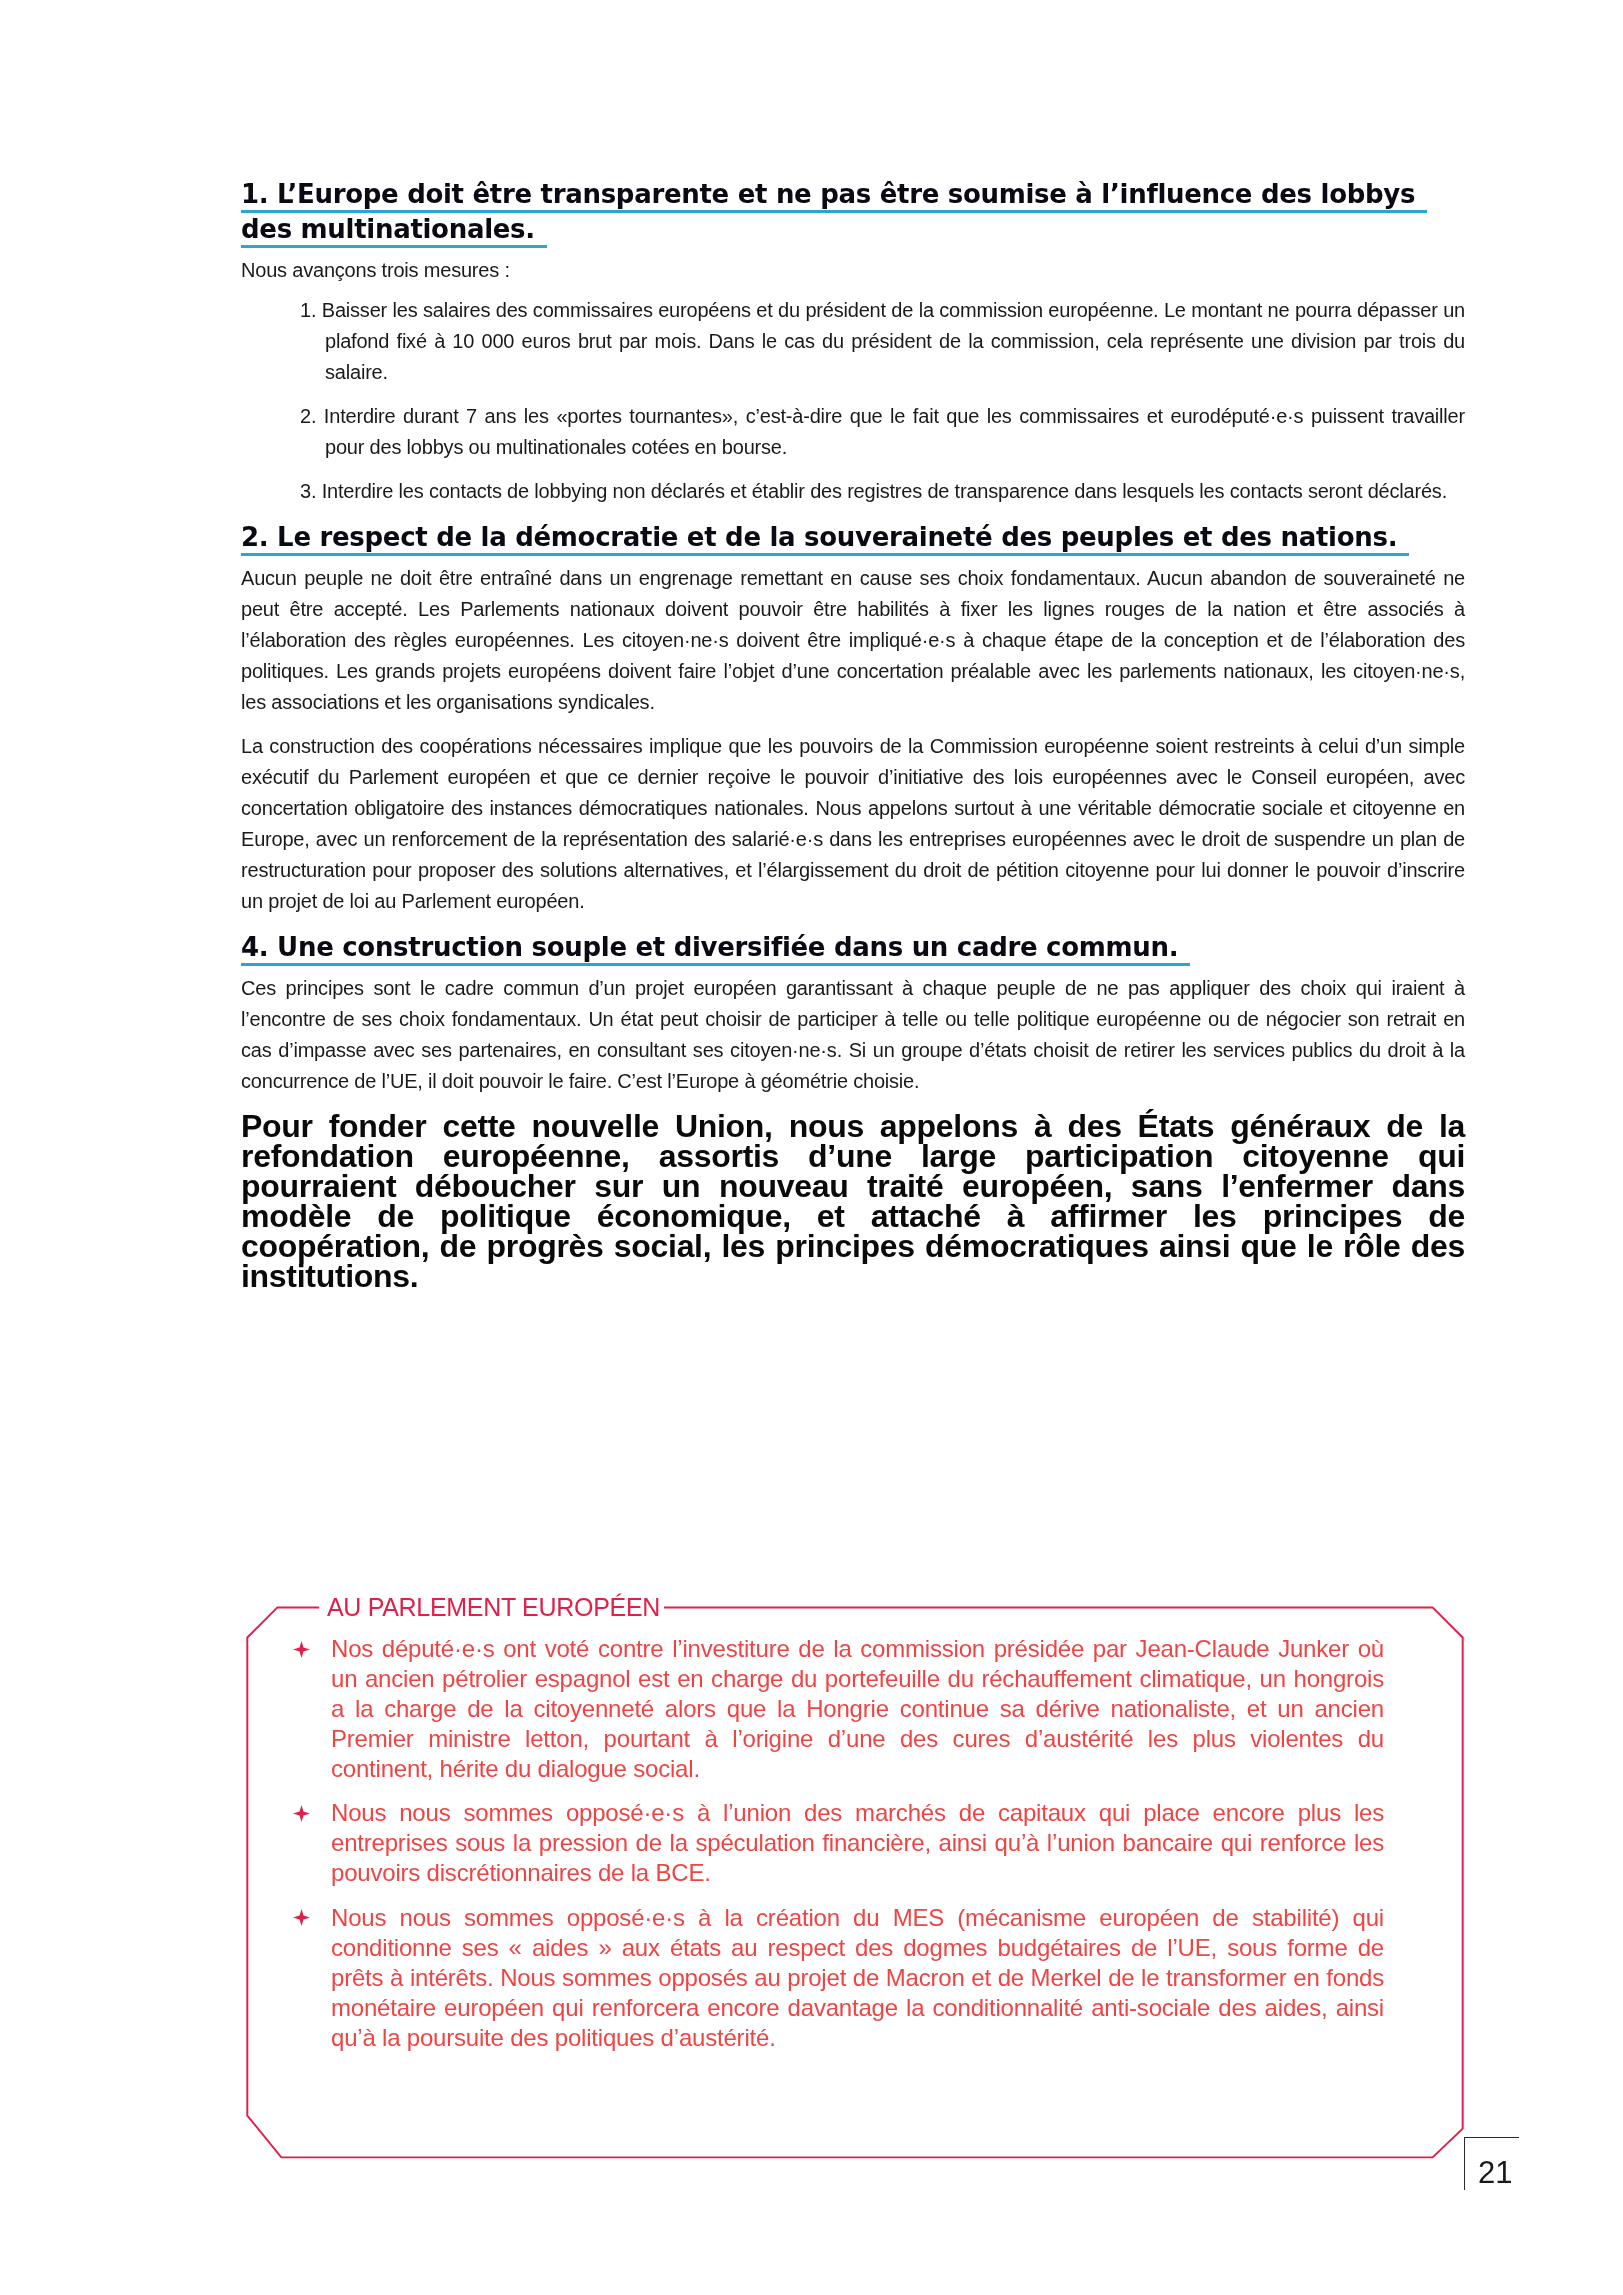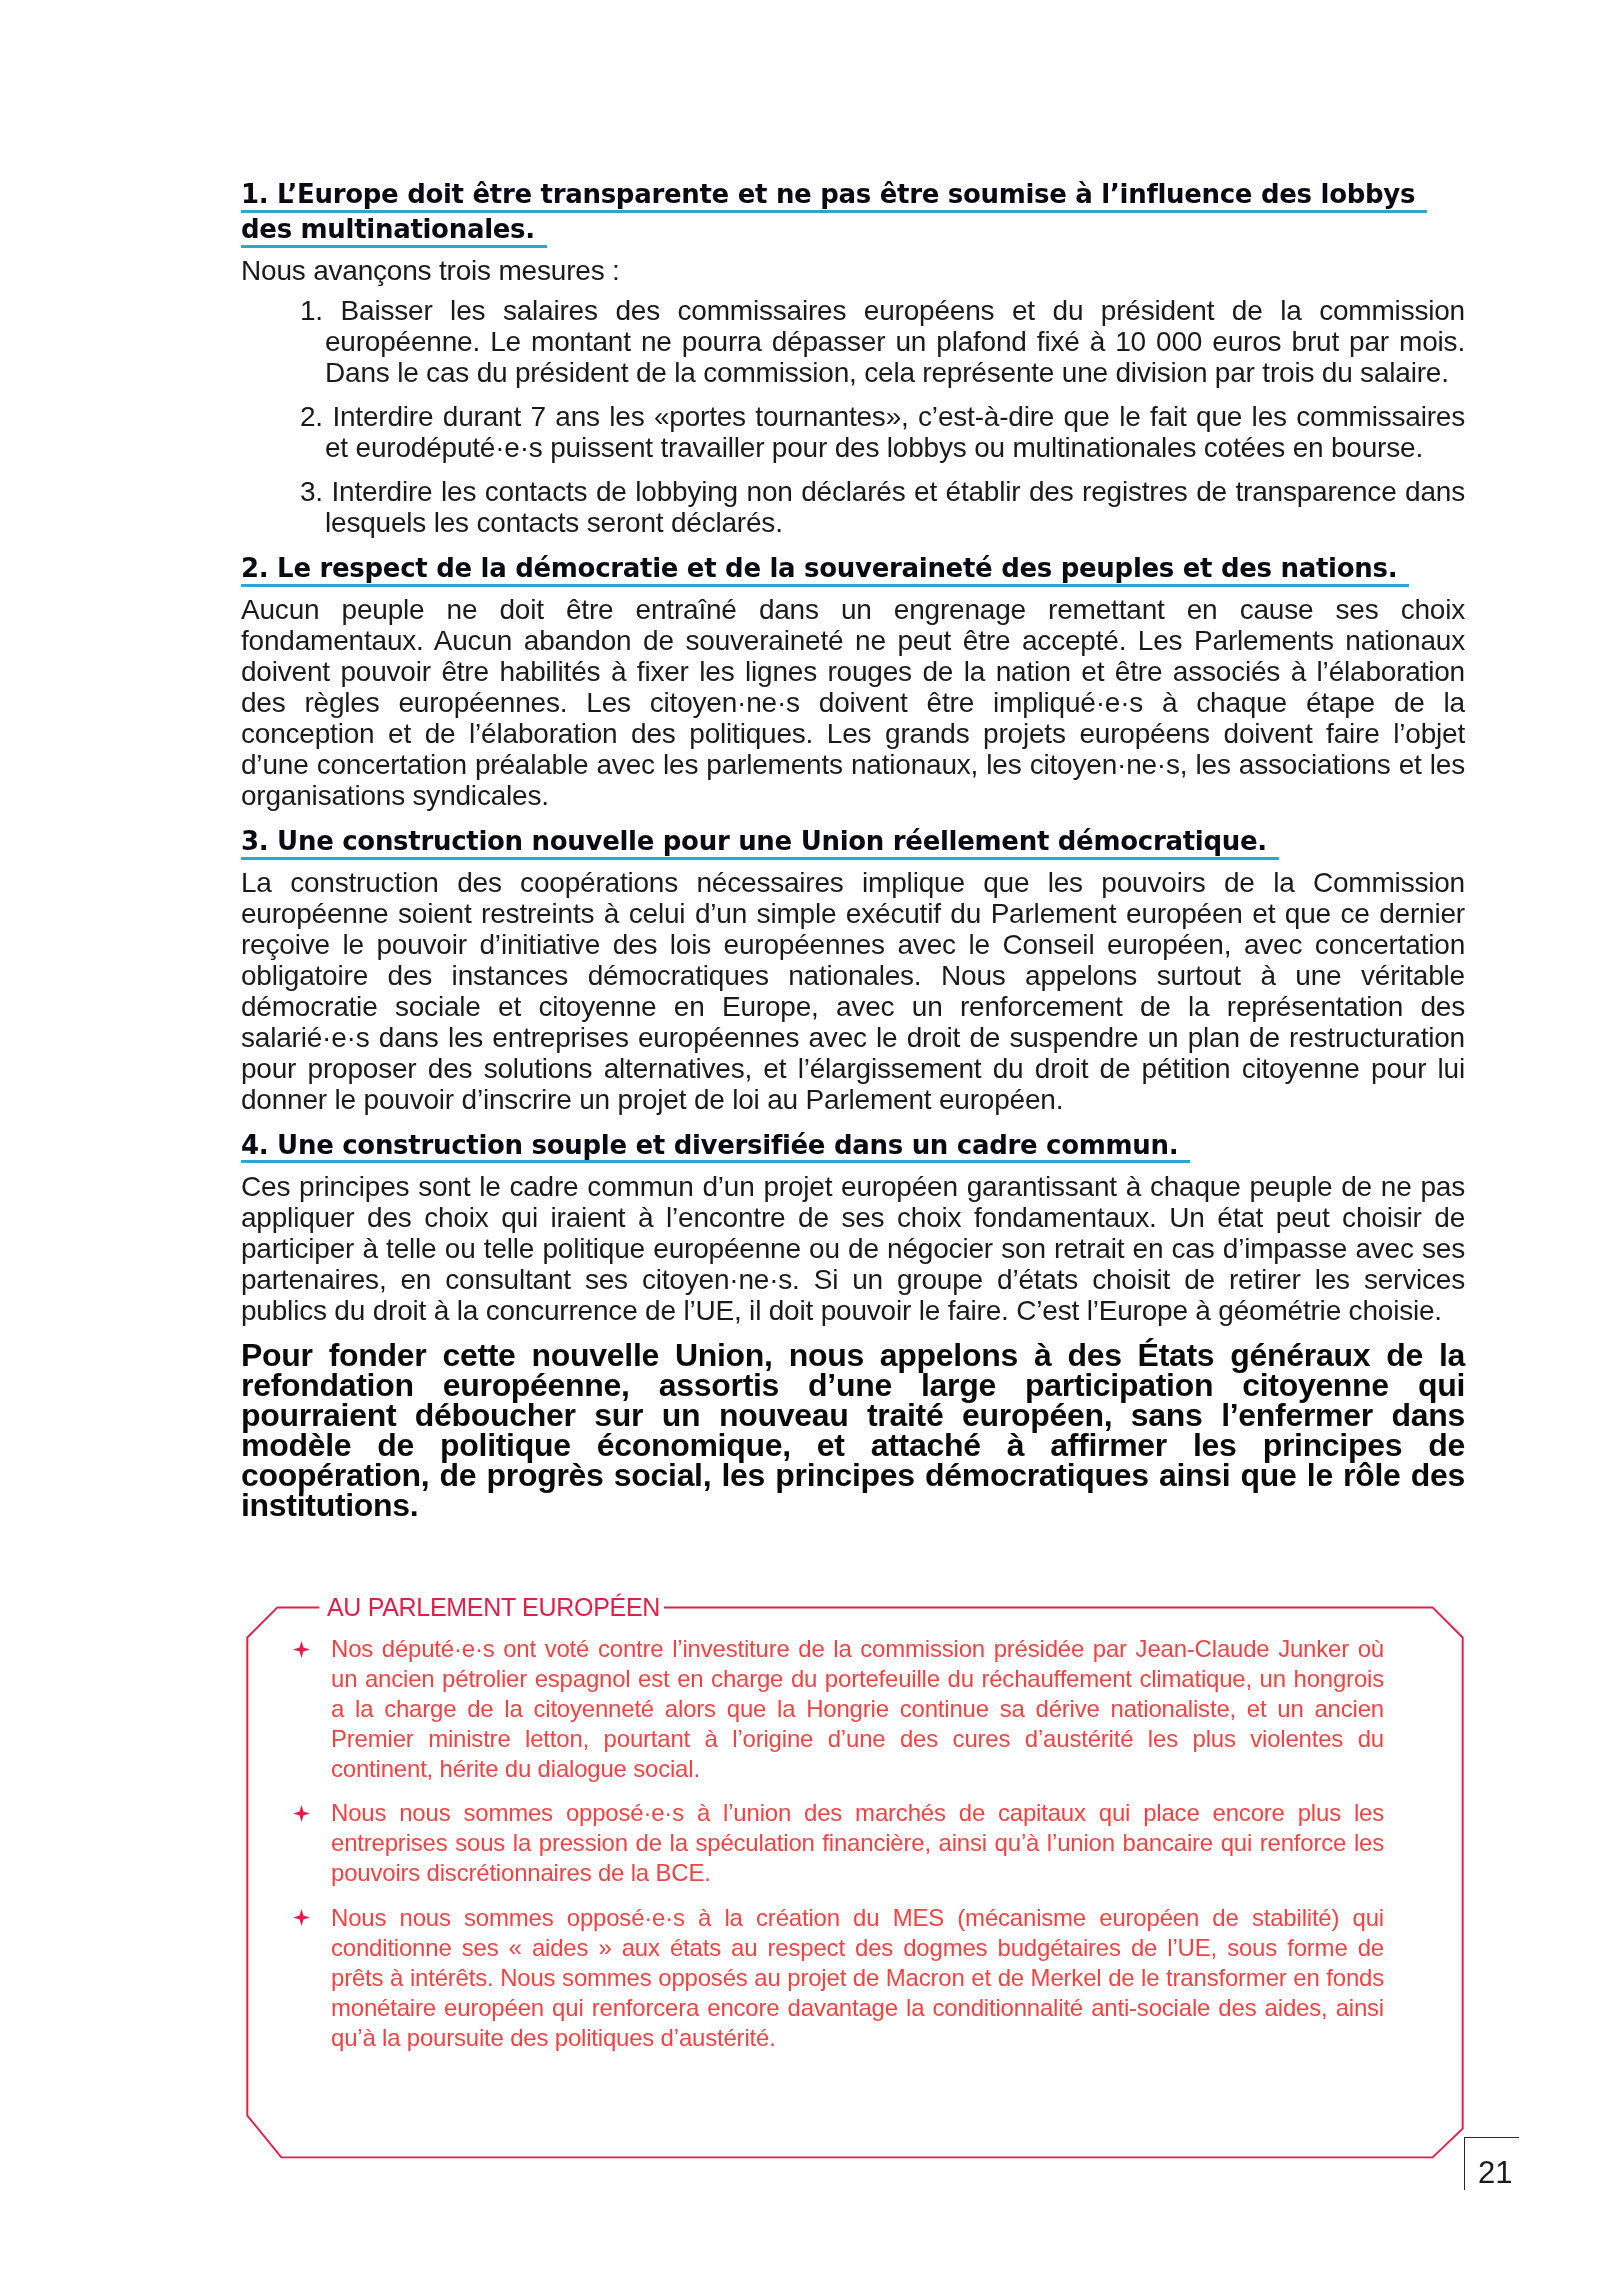--- a/index.html
+++ b/index.html
@@ -34,21 +34,21 @@
       background-image: linear-gradient(#2aa7cf, #2aa7cf);
       background-repeat: no-repeat;
       background-size: 100% 3.3px;
       background-position: 0 100%;
       padding-bottom: 3.9px;
       padding-right: 11.8px;
       -webkit-box-decoration-break: clone;
       box-decoration-break: clone;
     }
     .body-text {
-      font-size: 28px;
+      font-size: 20px;
       line-height: 31px;
       color: #1a1a1a;
       text-align: justify;
       hyphens: auto;
       margin: 0;
       letter-spacing: -0.2px;
     }
     .intro {
       margin-top: 7.9px;
       margin-bottom: 9.2px;
@@ -159,21 +159,20 @@
   <p class="body-text intro">Nous avançons trois mesures :</p>
   <ol class="measures body-text">
     <li>1. Baisser les salaires des commissaires européens et du président de la commission européenne. Le montant ne pourra dépasser un plafond fixé à 10 000 euros brut par mois. Dans le cas du président de la commission, cela représente une division par trois du salaire.</li>
     <li>2. Interdire durant 7 ans les «portes tournantes», c’est-à-dire que le fait que les commissaires et eurodéputé·e·s puissent travailler pour des lobbys ou multinationales cotées en bourse.</li>
     <li>3. Interdire les contacts de lobbying non déclarés et établir des registres de transparence dans lesquels les contacts seront déclarés.</li>
   </ol>
 
   <h2 class="section-title gap-title"><span class="ul">2. Le respect de la démocratie et de la souveraineté des peuples et des nations.</span></h2>
   <p class="body-text para">Aucun peuple ne doit être entraîné dans un engrenage remettant en cause ses choix fondamentaux. Aucun abandon de souveraineté ne peut être accepté. Les Parlements nationaux doivent pouvoir être habilités à fixer les lignes rouges de la nation et être associés à l’élaboration des règles européennes. Les citoyen·ne·s doivent être impliqué·e·s à chaque étape de la conception et de l’élaboration des politiques. Les grands projets européens doivent faire l’objet d’une concertation préalable avec les parlements nationaux, les citoyen·ne·s, les associations et les organisations syndicales.</p>
 
-  <h2 class="section-title gap-title"><span class="ul">3. Une construction nouvelle pour une Union réellement démocratique.</span></h2>
   <p class="body-text para">La construction des coopérations nécessaires implique que les pouvoirs de la Commission européenne soient restreints à celui d’un simple exécutif du Parlement européen et que ce dernier reçoive le pouvoir d’initiative des lois européennes avec le Conseil européen, avec concertation obligatoire des instances démocratiques nationales. Nous appelons surtout à une véritable démocratie sociale et citoyenne en Europe, avec un renforcement de la représentation des salarié·e·s dans les entreprises européennes avec le droit de suspendre un plan de restructuration pour proposer des solutions alternatives, et l’élargissement du droit de pétition citoyenne pour lui donner le pouvoir d’inscrire un projet de loi au Parlement européen.</p>
 
   <h2 class="section-title gap-title"><span class="ul">4. Une construction souple et diversifiée dans un cadre commun.</span></h2>
   <p class="body-text">Ces principes sont le cadre commun d’un projet européen garantissant à chaque peuple de ne pas appliquer des choix qui iraient à l’encontre de ses choix fondamentaux. Un état peut choisir de participer à telle ou telle politique européenne ou de négocier son retrait en cas d’impasse avec ses partenaires, en consultant ses citoyen·ne·s. Si un groupe d’états choisit de retirer les services publics du droit à la concurrence de l’UE, il doit pouvoir le faire. C’est l’Europe à géométrie choisie.</p>
 
   <p class="bold-call">Pour fonder cette nouvelle Union, nous appelons à des États généraux de la refondation européenne, assortis d’une large participation citoyenne qui pourraient déboucher sur un nouveau traité européen, sans l’enfermer dans modèle de politique économique, et attaché à affirmer les principes de coopération, de progrès social, les principes démocratiques ainsi que le rôle des institutions.</p>
 </div>
 
 <div class="parl-box">
   <svg class="frame" viewBox="0 0 1862 864" preserveAspectRatio="none">

